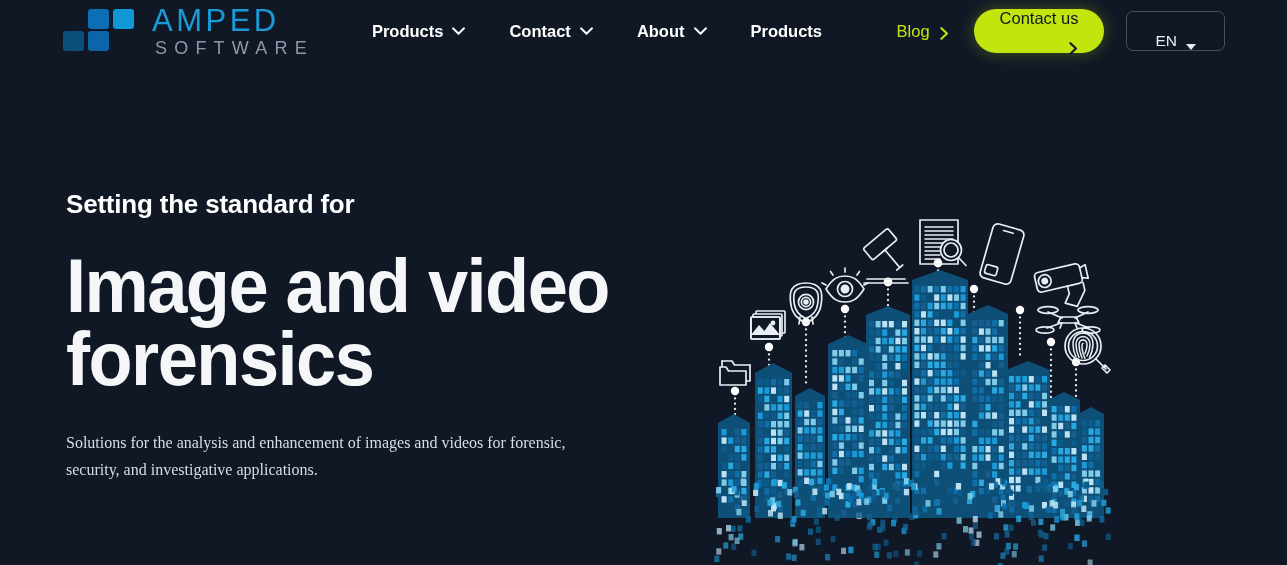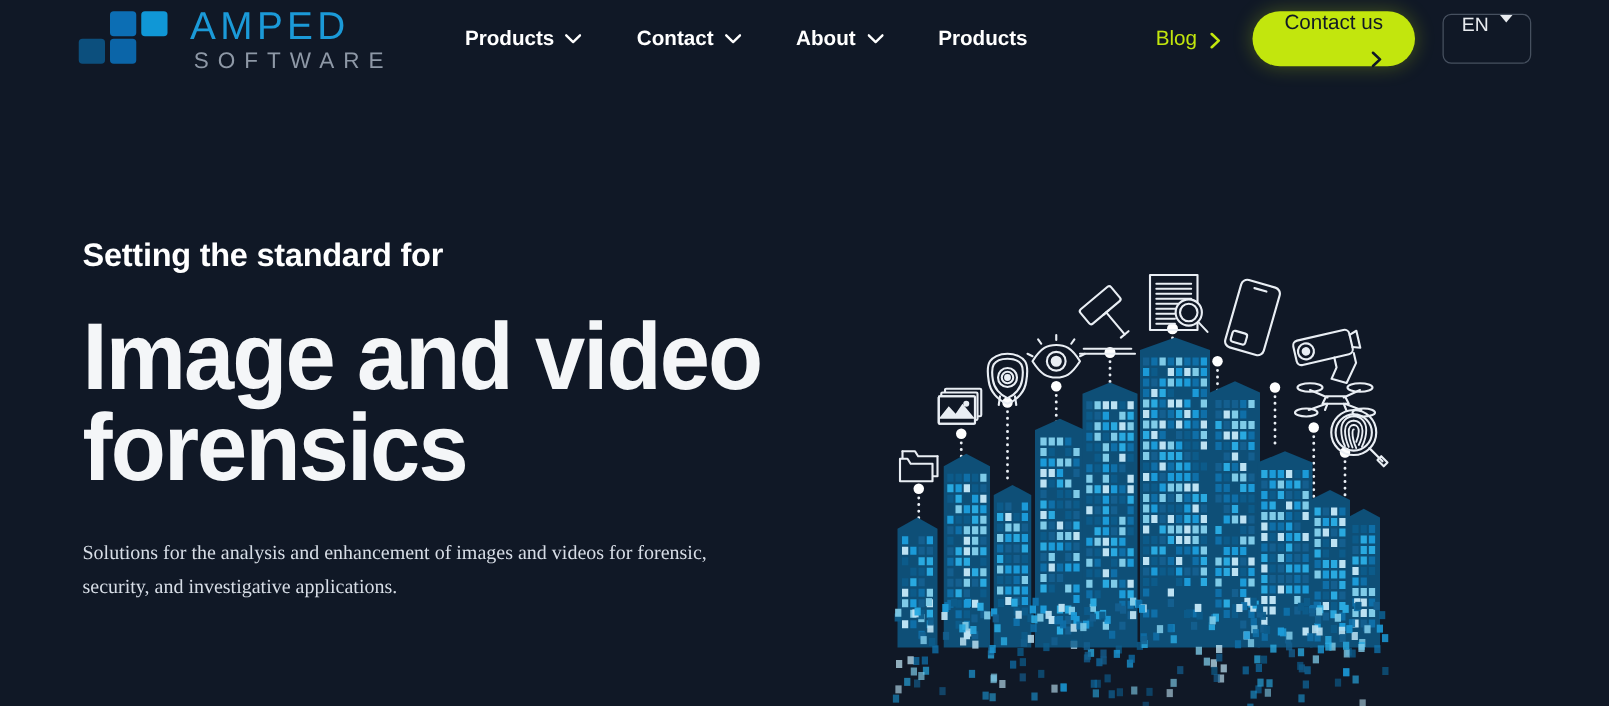--- a/index.html
+++ b/index.html
@@ -72,24 +72,24 @@
     font-size: 16.5px; font-weight: 400;
     border: none; border-radius: 26px;
     height: 44px; padding: 0 26px;
     cursor: pointer;
     box-shadow: 0 0 16px rgba(194,230,13,0.30);
     font-family: "Liberation Sans", sans-serif;
     flex-direction: column;
   }
 
   .lang-btn {
-    display: flex; align-items: flex-start; gap: 9px;
+    display: flex; align-items: flex-end; gap: 9px;
     margin-left: 22px; margin-right: 62px;
     border: 1px solid #46505f; border-radius: 7px;
-    height: 40px; padding: 0 14px;
+    height: 40px; padding: 0 28px;
     background: transparent; color: #e8ebef;
     font-size: 15.5px; font-weight: 400;
     cursor: pointer; font-family: "Liberation Sans", sans-serif;
   }
   .caret-down {
     width: 0; height: 0; display: block;
     border-left: 5.5px solid transparent;
     border-right: 5.5px solid transparent;
     border-top: 6.5px solid #e8ebef;
   }

